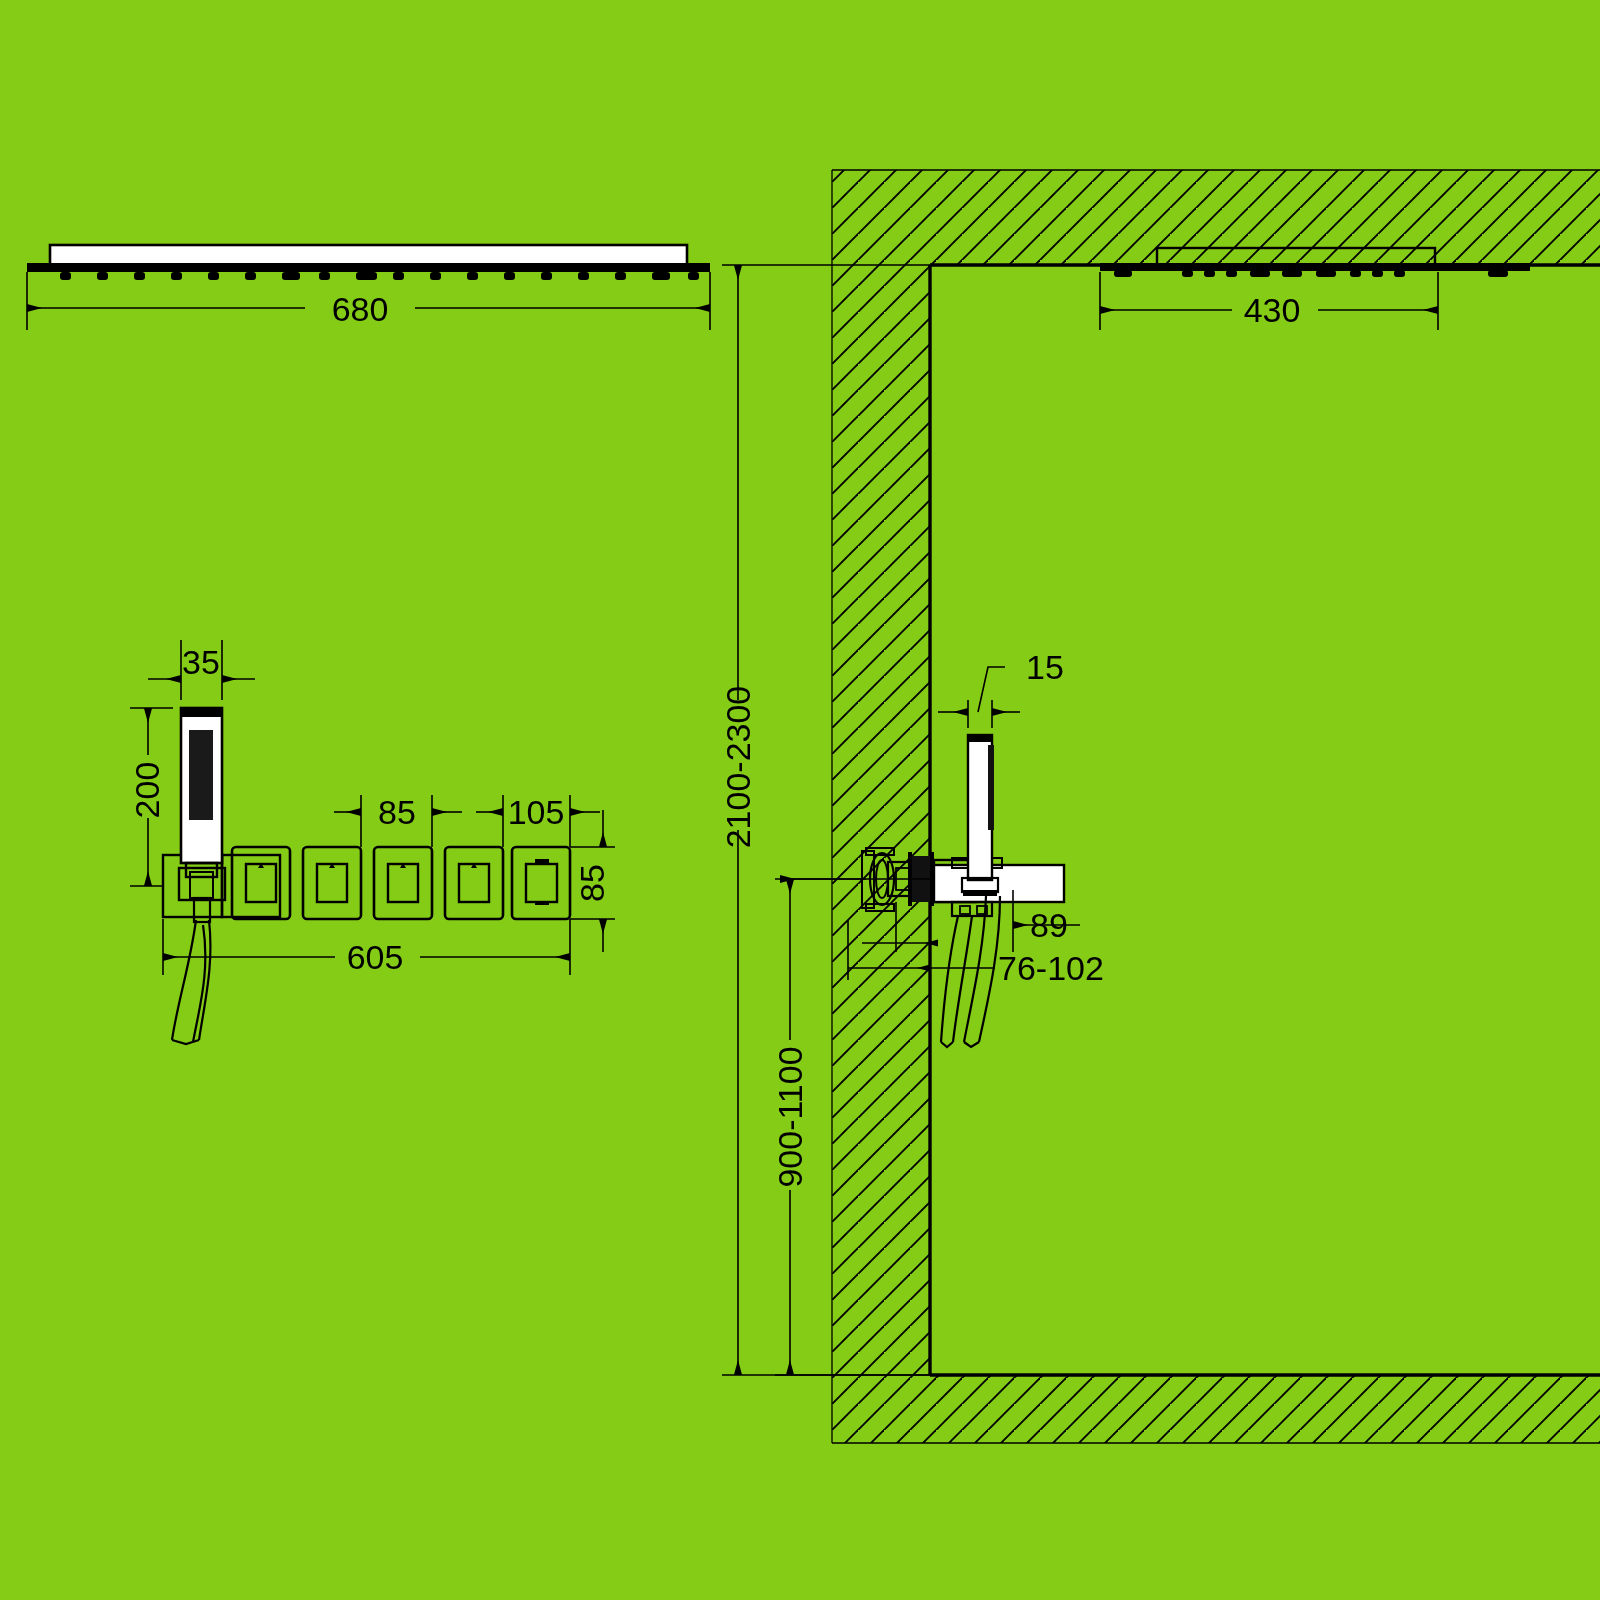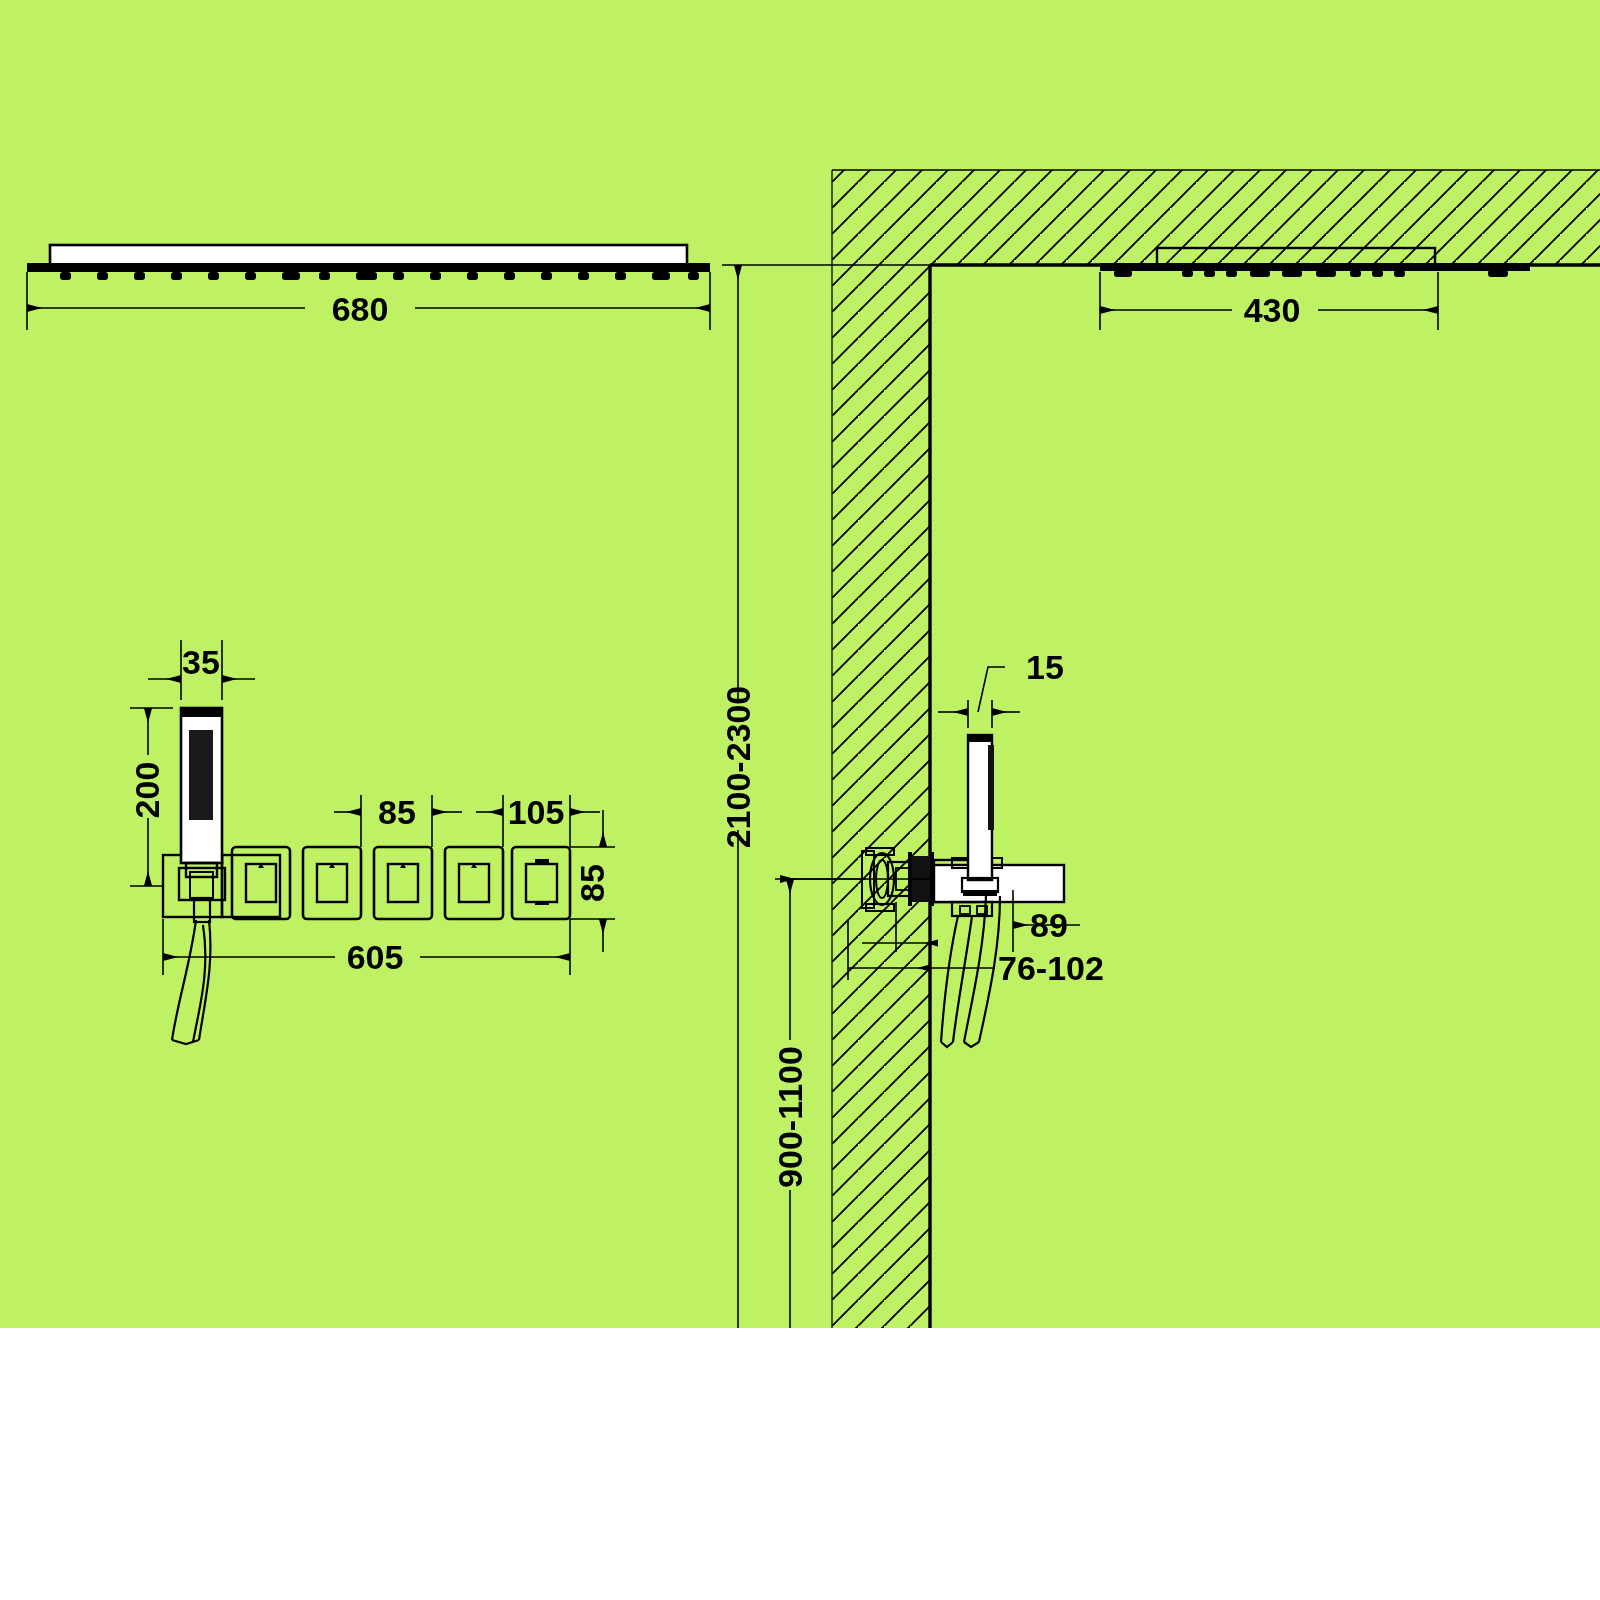--- a/index.html
+++ b/index.html
@@ -3,25 +3,24 @@
 <meta charset="utf-8">
 <style>
   html, body {
     margin: 0;
     padding: 0;
     background: #ffffff;
   }
   #sheet {
     position: relative;
     width: 1600px;
-    height: 1328px;
-    background: #bef264;
+    height: 1600px;
+    background: #84cc16;
     font-family: "Liberation Sans", sans-serif;
     overflow: hidden;
-    font-weight: bold;
   }
   #sheet svg {
     position: absolute;
     top: 0;
     left: 0;
   }
   .dimtext {
     font-family: "Liberation Sans", sans-serif;
     font-size: 34px;
     fill: #000000;

